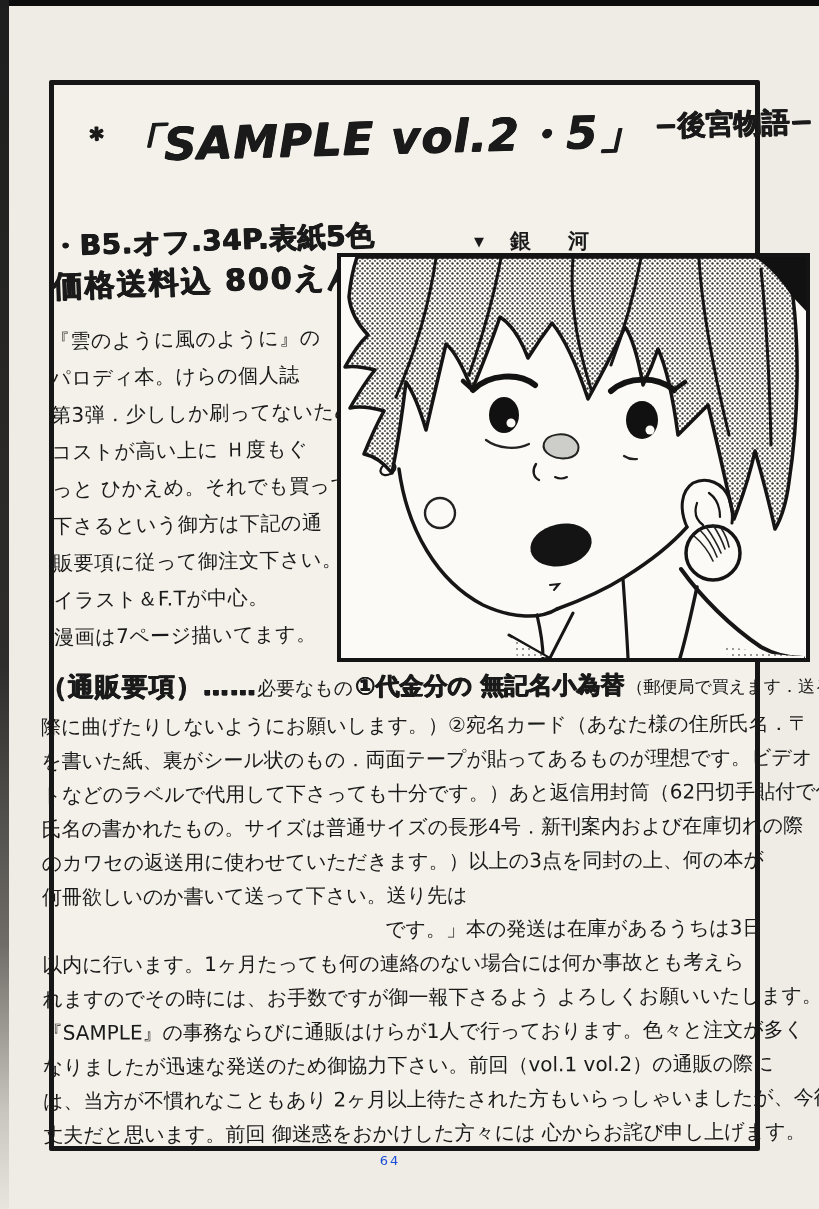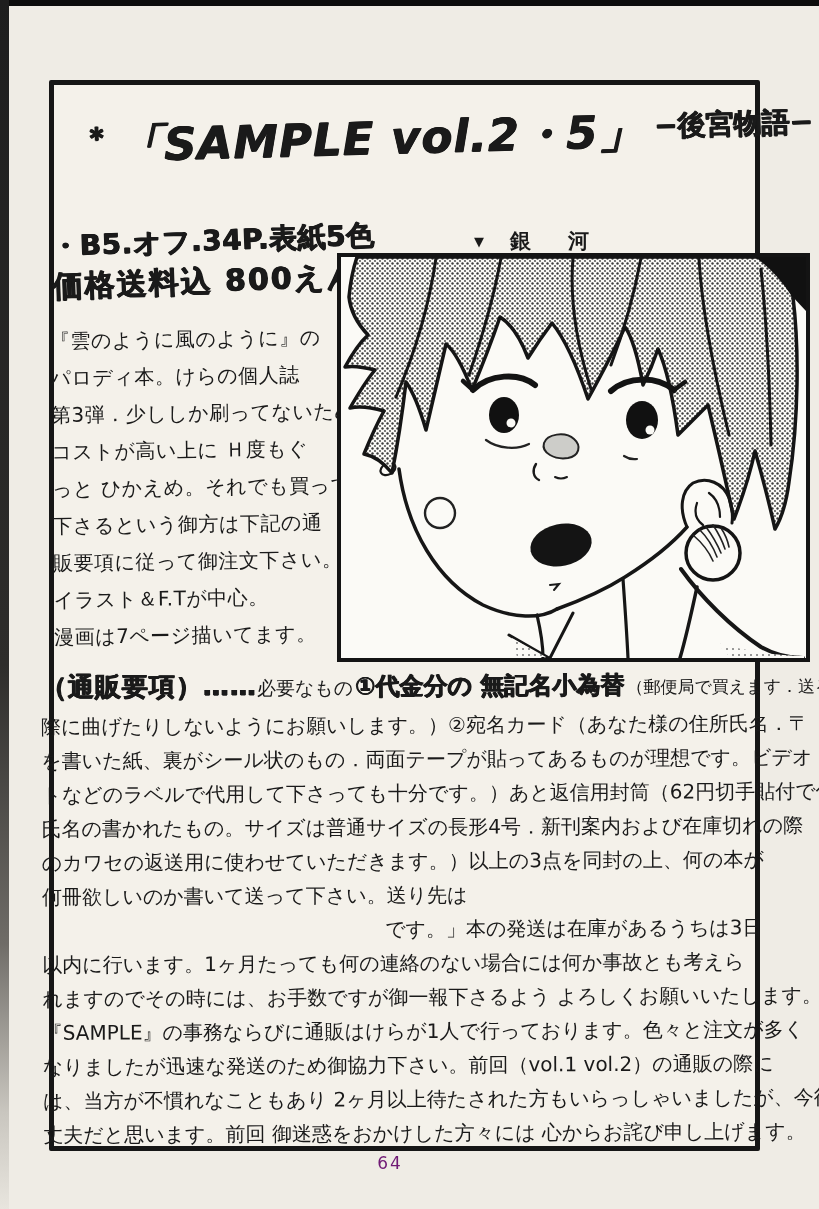--- a/index.html
+++ b/index.html
@@ -41,21 +41,21 @@
   .mail{position:absolute;left:42px;top:668px;width:728px;transform:rotate(-0.3deg);}
   .mail-l1{display:flex;align-items:baseline;white-space:nowrap;height:40px;}
   .mail-heading{font-size:26px;font-weight:bold;letter-spacing:1px;}
   .mail-lead{font-size:19px;}
   .mail-item1{font-size:24px;font-weight:bold;margin-left:2px;}
   .mail-note{font-size:17px;margin-left:2px;}
   .mail-line{font-size:20px;line-height:34px;white-space:nowrap;letter-spacing:0px;font-weight:500;}
   .mail-line.indent{padding-left:343px;}
 
   .page-number{position:absolute;left:330px;top:1153px;width:120px;text-align:center;
-    font-size:17px;color:#701a75;letter-spacing:2px;}
+    font-size:13px;color:#1d4ed8;letter-spacing:2px;}
 </style>
 </head>
 <body>
 
 <div class="top-band"></div>
 <div class="left-gutter"></div>
 
 <div class="main-frame"></div>
 
 <div class="title-row">

